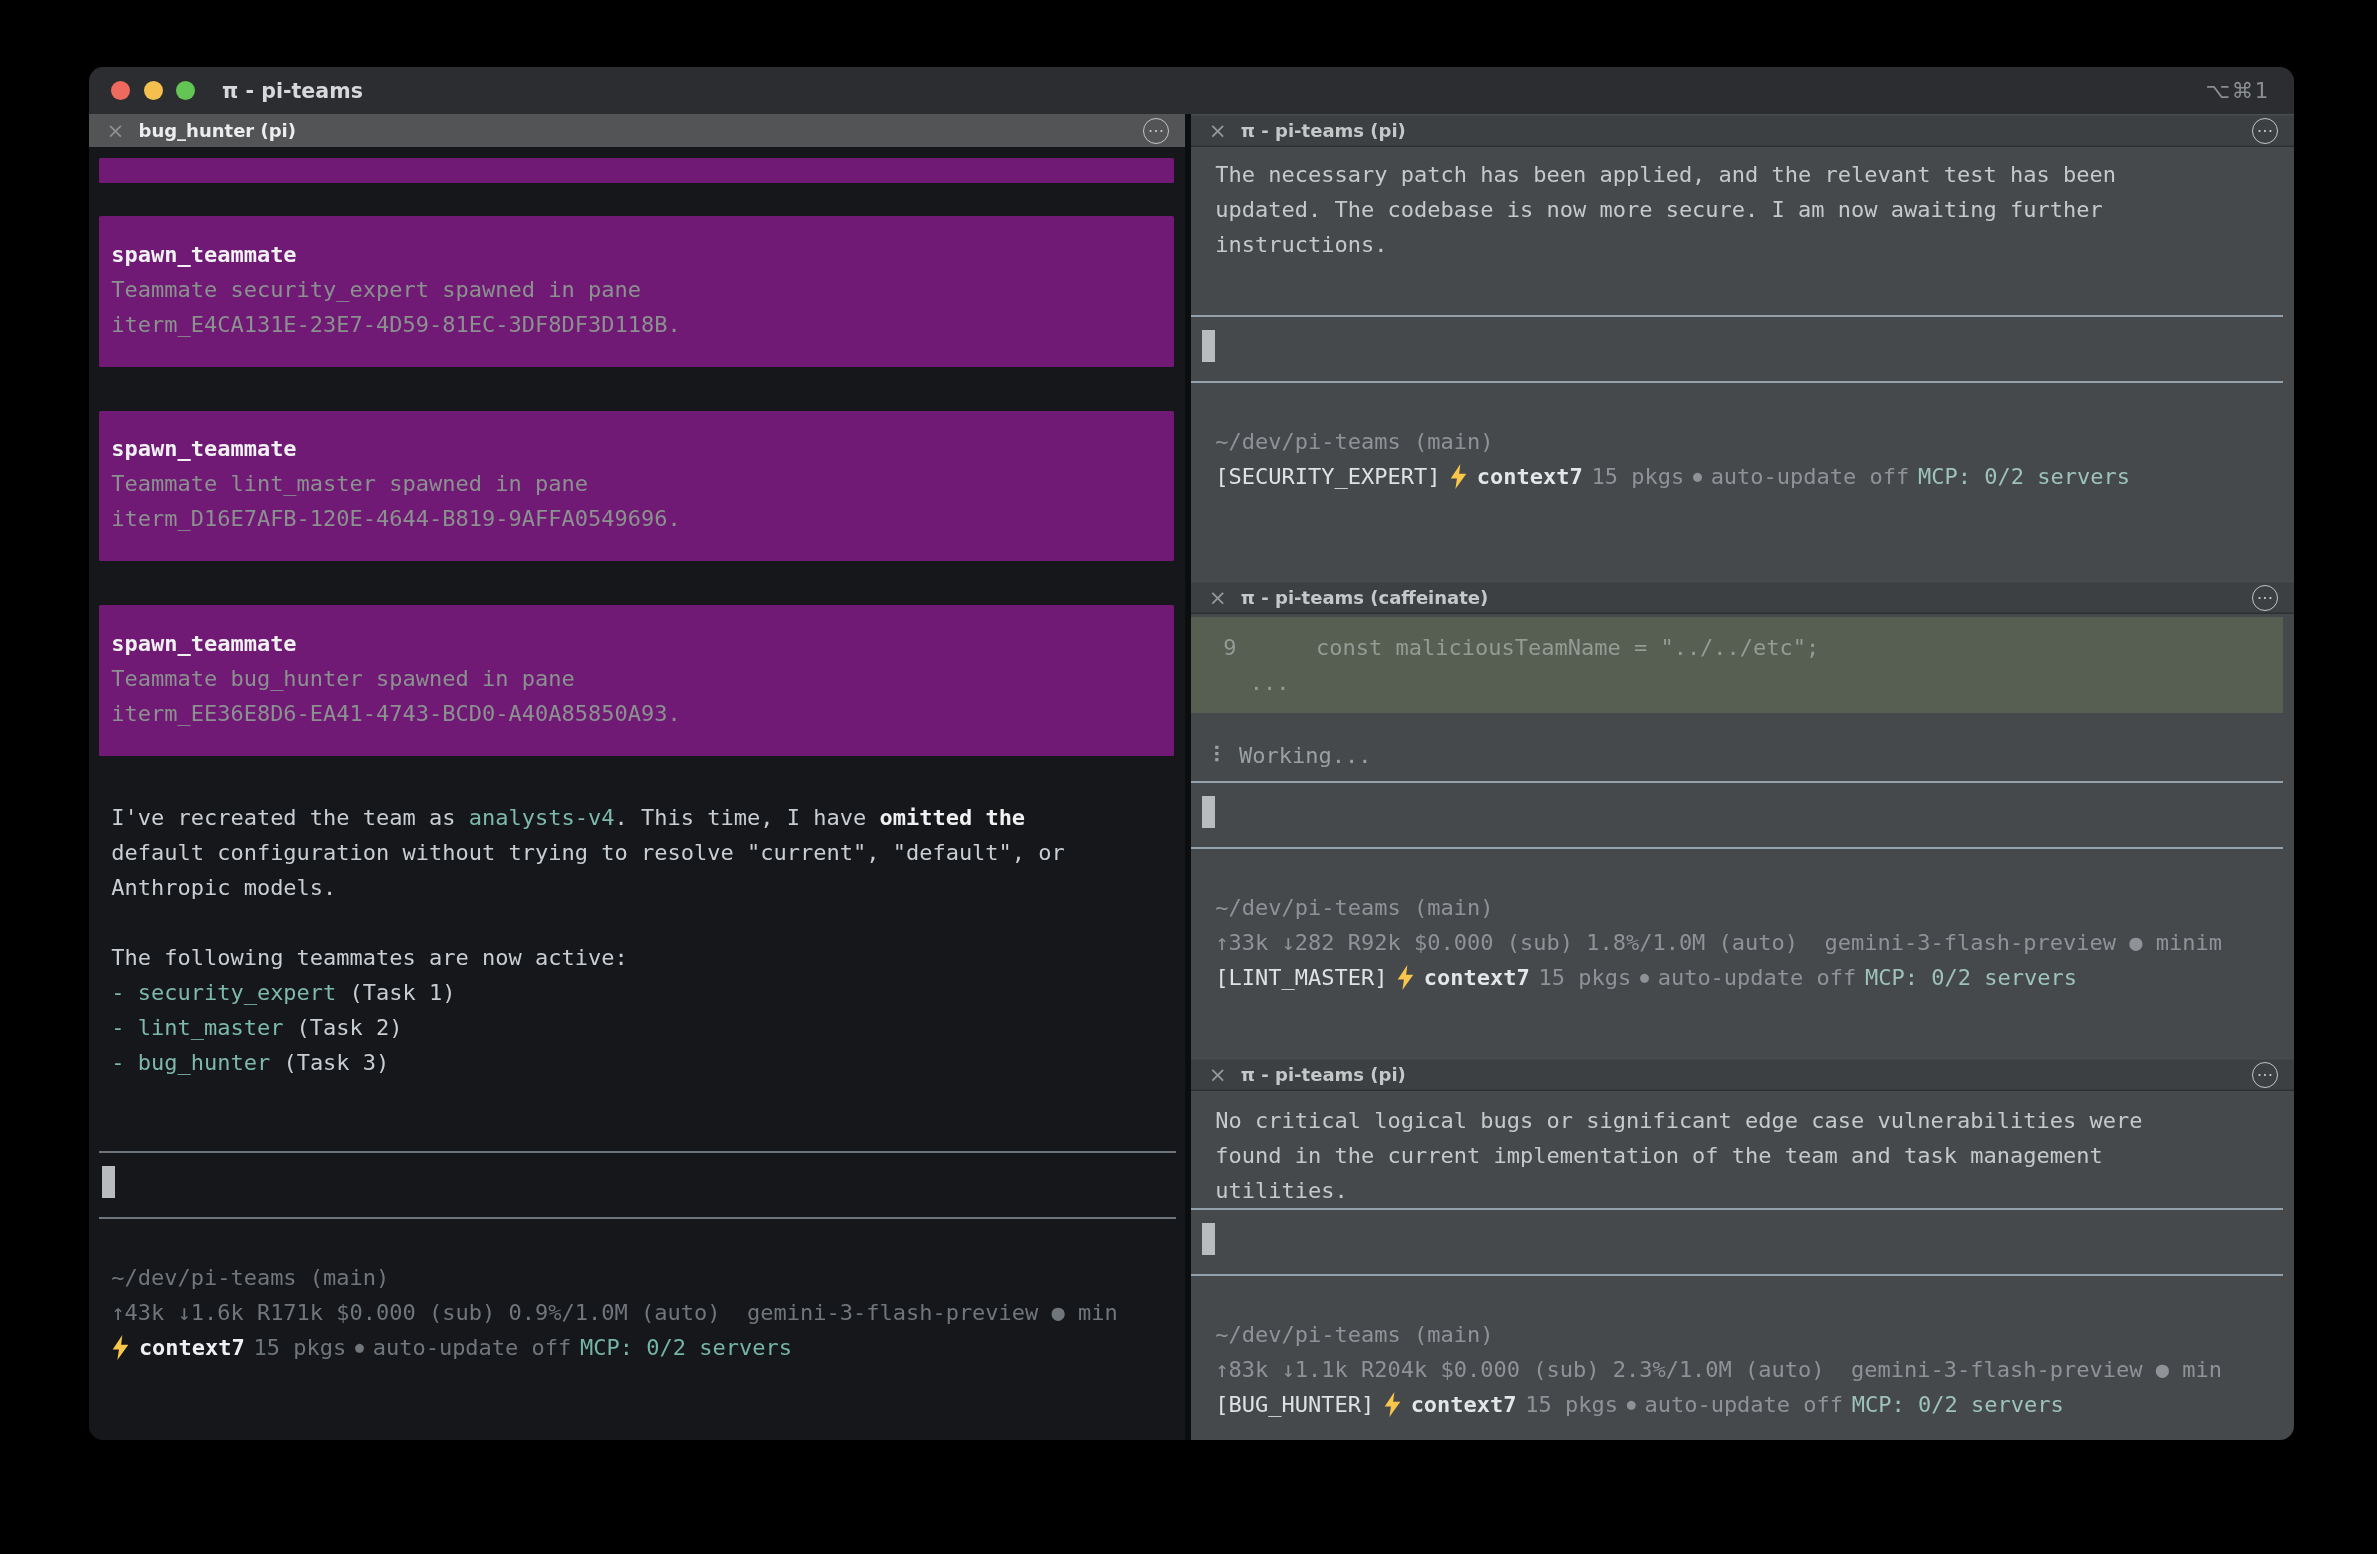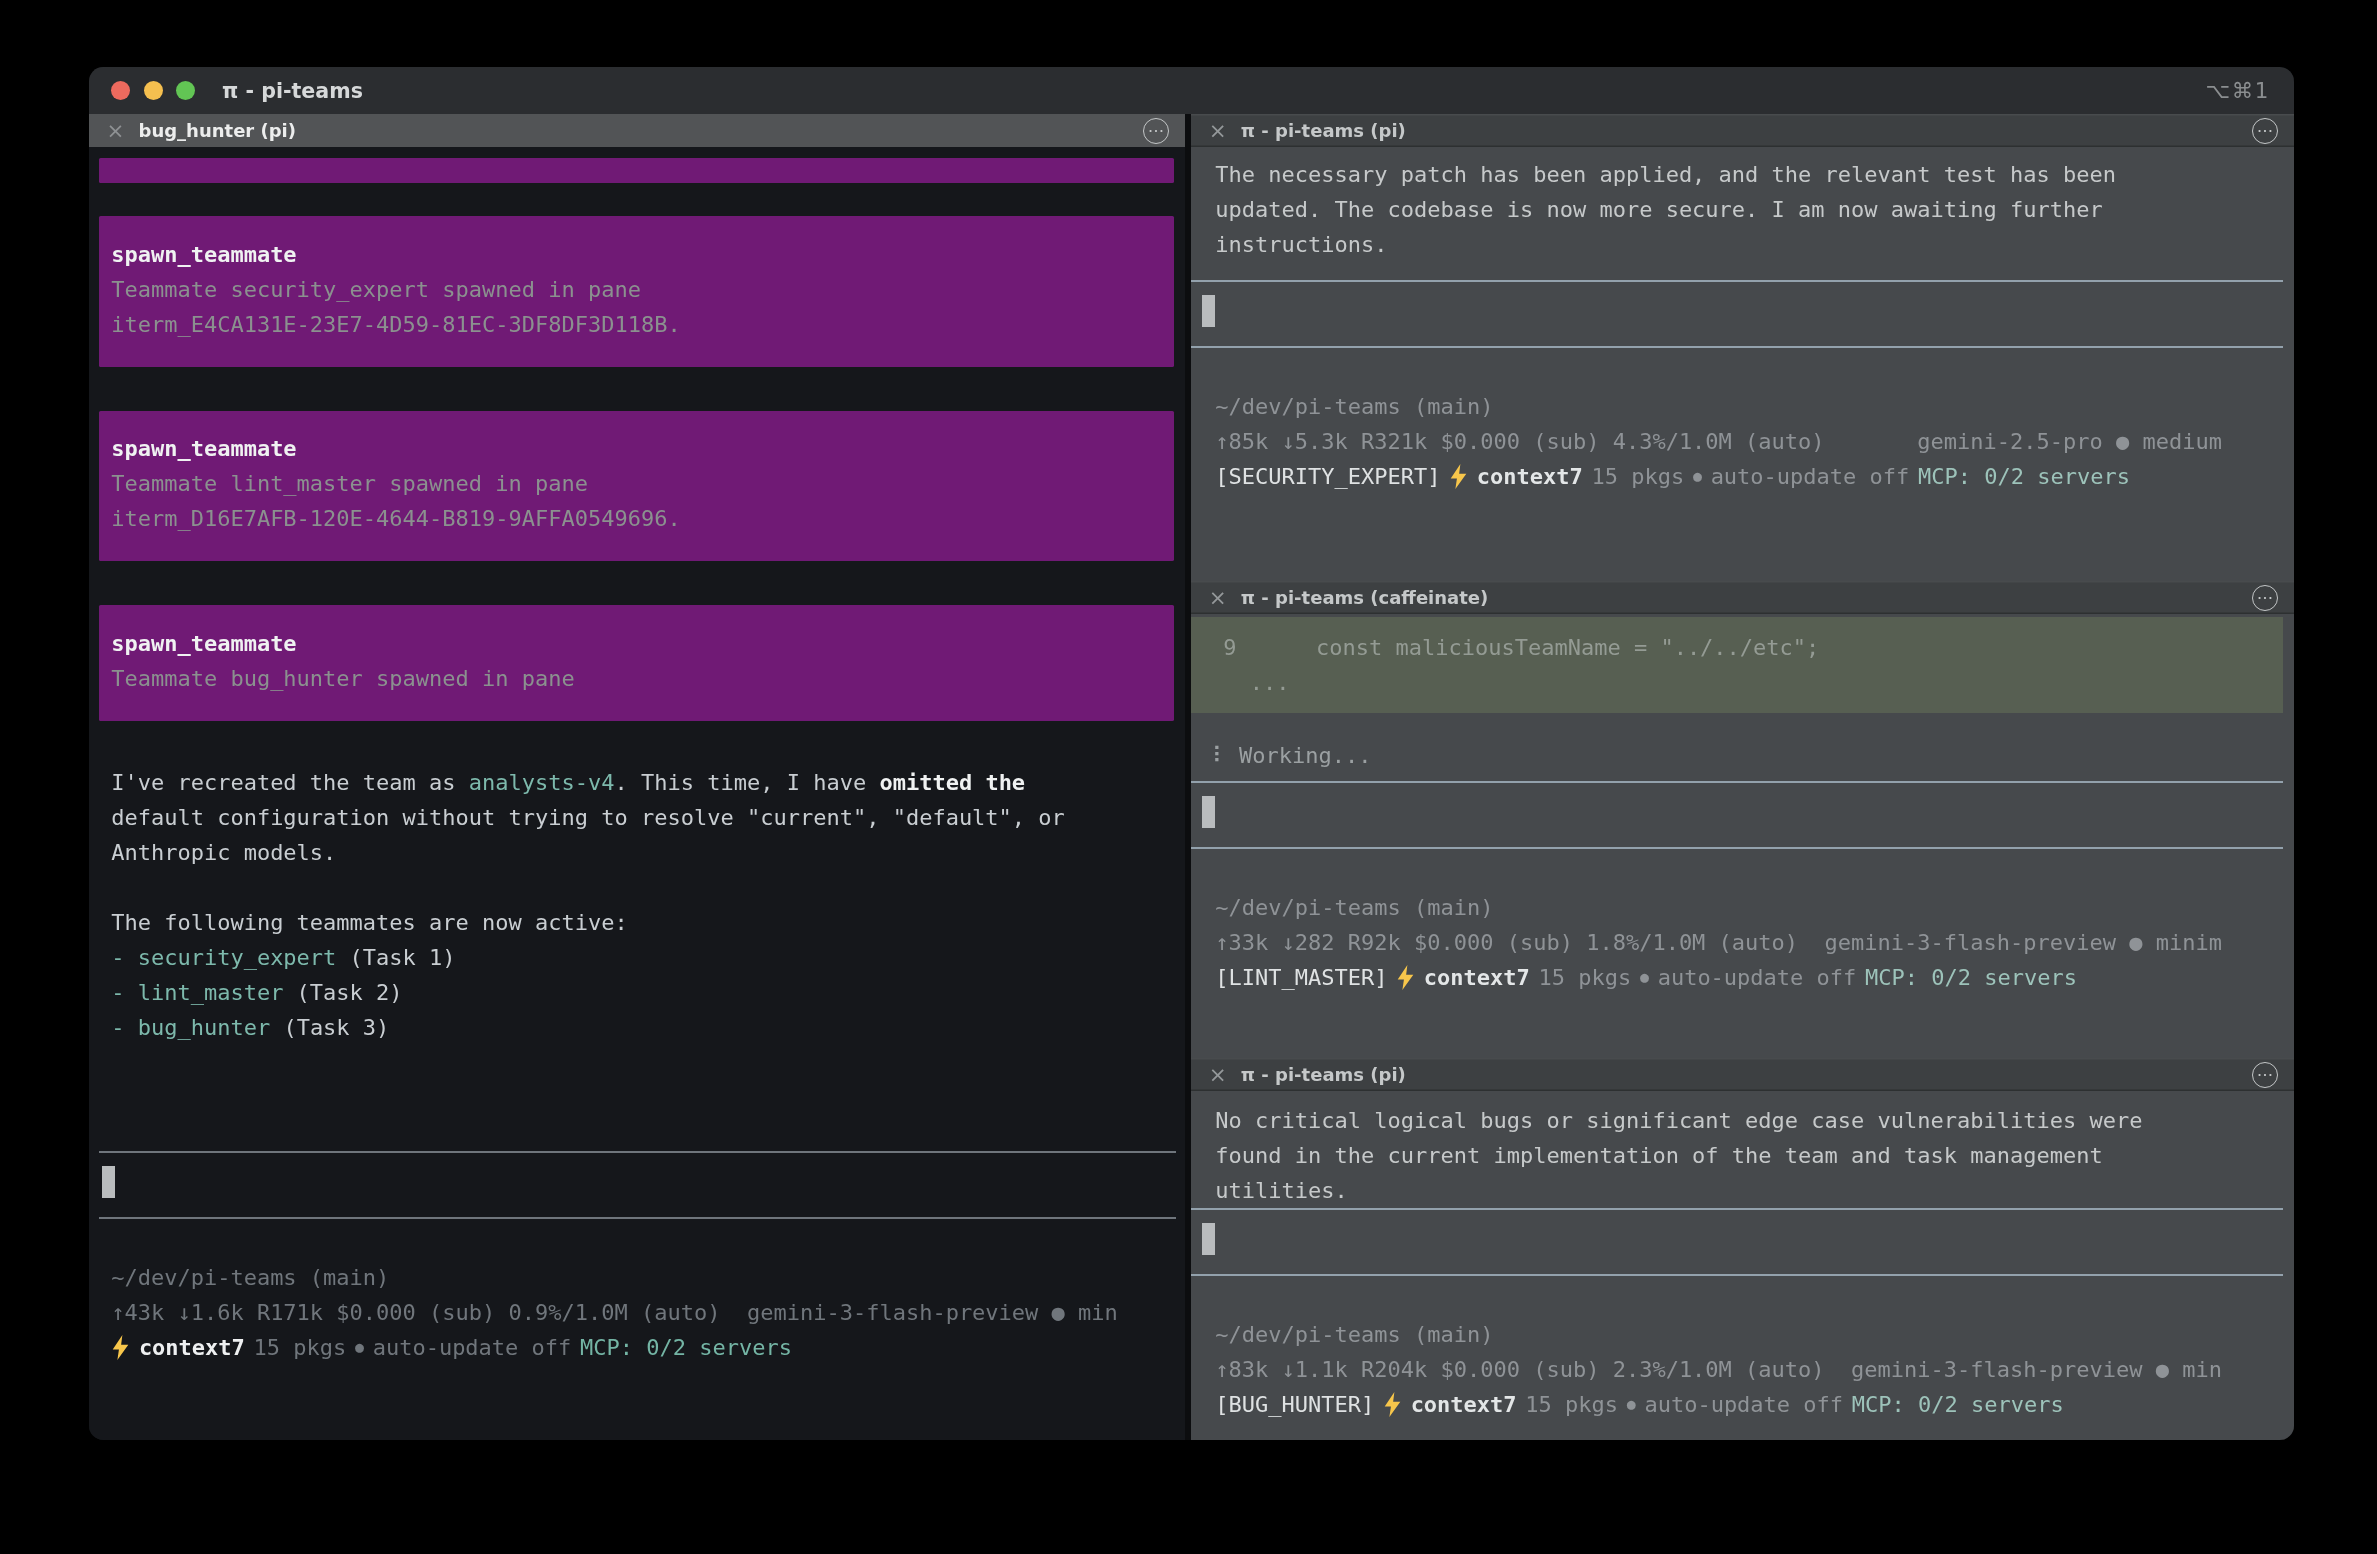--- a/index.html
+++ b/index.html
@@ -118,20 +118,21 @@
 
         <div class="spawn-block">
           <div class="sb-title">spawn_teammate</div>
           <div class="sb-line">Teammate lint_master spawned in pane</div>
           <div class="sb-line">iterm_D16E7AFB-120E-4644-B819-9AFFA0549696.</div>
         </div>
 
         <div class="spawn-block">
           <div class="sb-title">spawn_teammate</div>
           <div class="sb-line">Teammate bug_hunter spawned in pane</div>
+          <div class="sb-line">iterm_EE36E8D6-EA41-4743-BCD0-A40A85850A93.</div>
         </div>
 
         <div class="msg">
           <div class="mline"><span>I've recreated the team as </span><span class="teal">analysts-v4</span><span>. This time, I have </span><span class="b">omitted the</span></div>
           <div class="mline">default configuration without trying to resolve "current", "default", or</div>
           <div class="mline">Anthropic models.</div>
           <div class="mline"></div>
           <div class="mline">The following teammates are now active:</div>
           <div class="mline"><span class="teal">- security_expert</span><span> (Task 1)</span></div>
           <div class="mline"><span class="teal">- lint_master</span><span> (Task 2)</span></div>
@@ -176,21 +177,20 @@
           <div class="rtext">
             <div class="rline">The necessary patch has been applied, and the relevant test has been</div>
             <div class="rline">updated. The codebase is now more secure. I am now awaiting further</div>
             <div class="rline">instructions.</div>
           </div>
           <div class="input-area">
             <div class="cursor"></div>
           </div>
           <div class="status">
             <div class="dir">~/dev/pi-teams (main)</div>
-            <div class="stats">↑85k ↓5.3k R321k $0.000 (sub) 4.3%/1.0M (auto)       gemini-2.5-pro ● medium</div>
             <div class="agent">
               <span class="prefix">[SECURITY_EXPERT]</span>
               <svg class="bolt" width="19" height="25" viewBox="0 0 12 16">
                   <polygon points="7.2,0 1,9.2 5,9.2 4,16 11,6.2 6.4,6.2" fill="#f7c64b"></polygon>
                 </svg>
               <span class="tool">context7</span>
               <span>15 pkgs</span>
               <span class="dot">●</span>
 
               <span>auto-update off</span>

